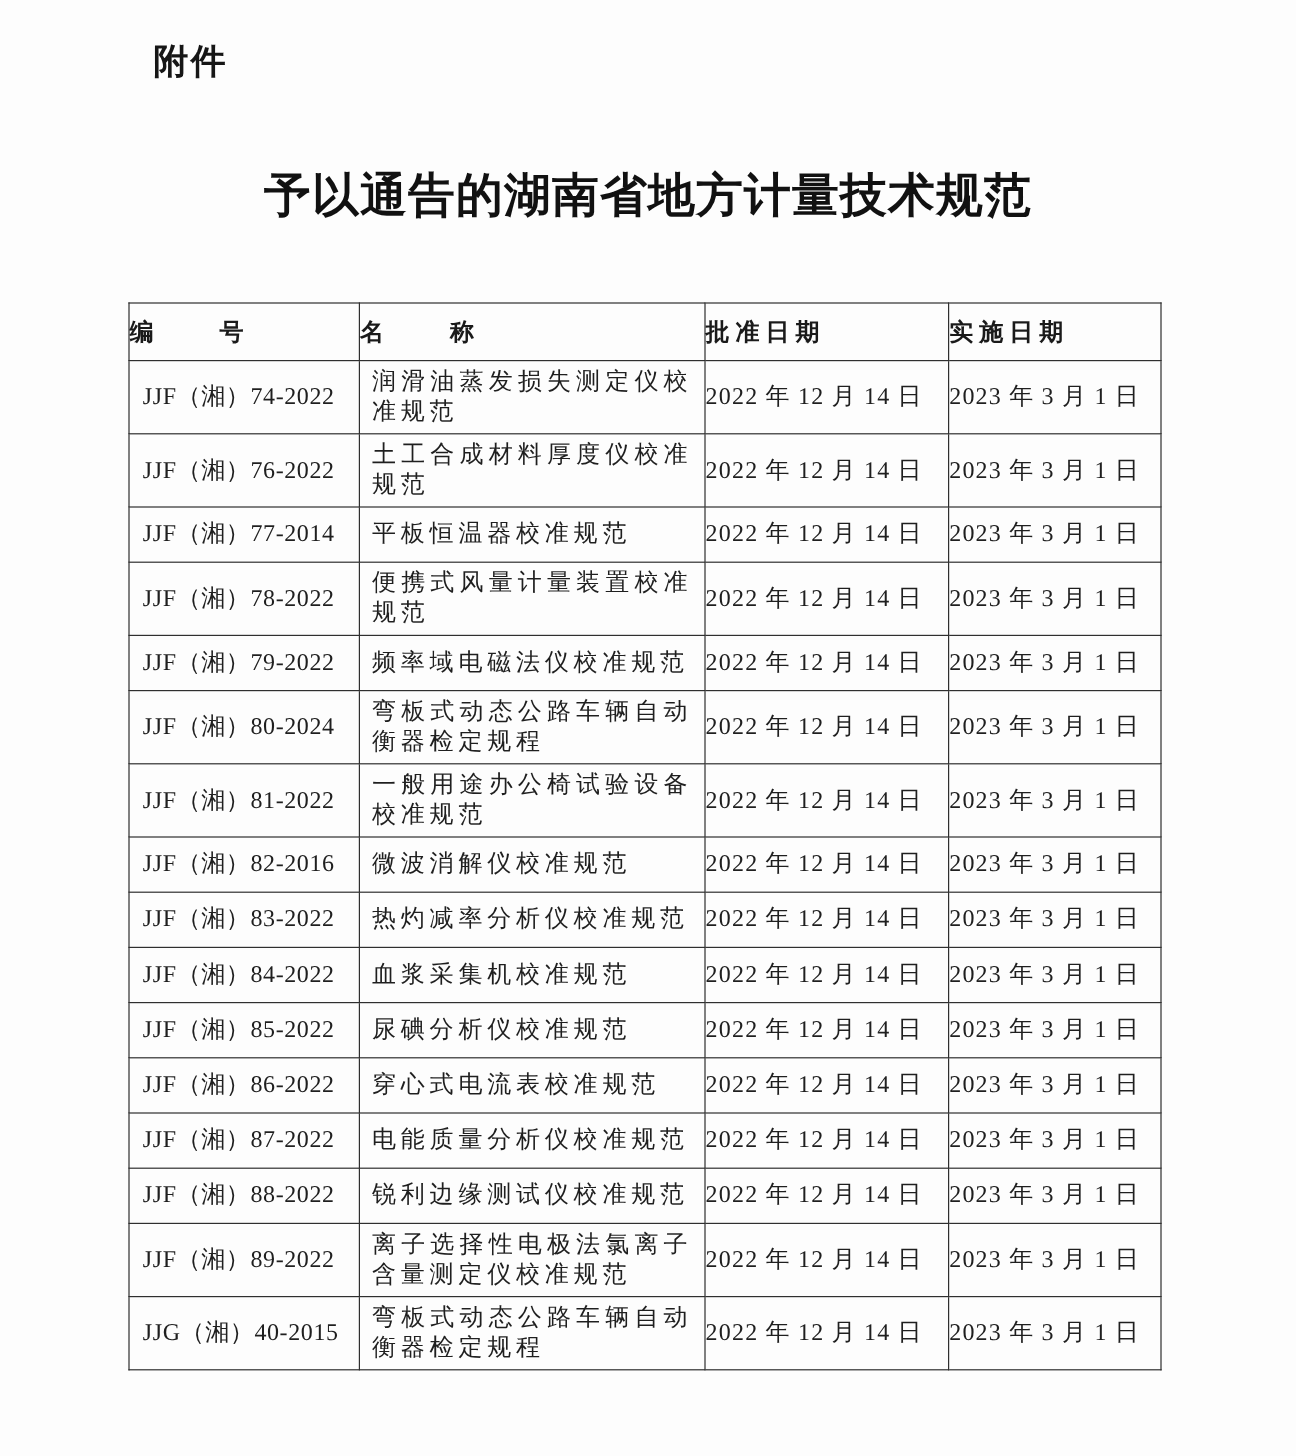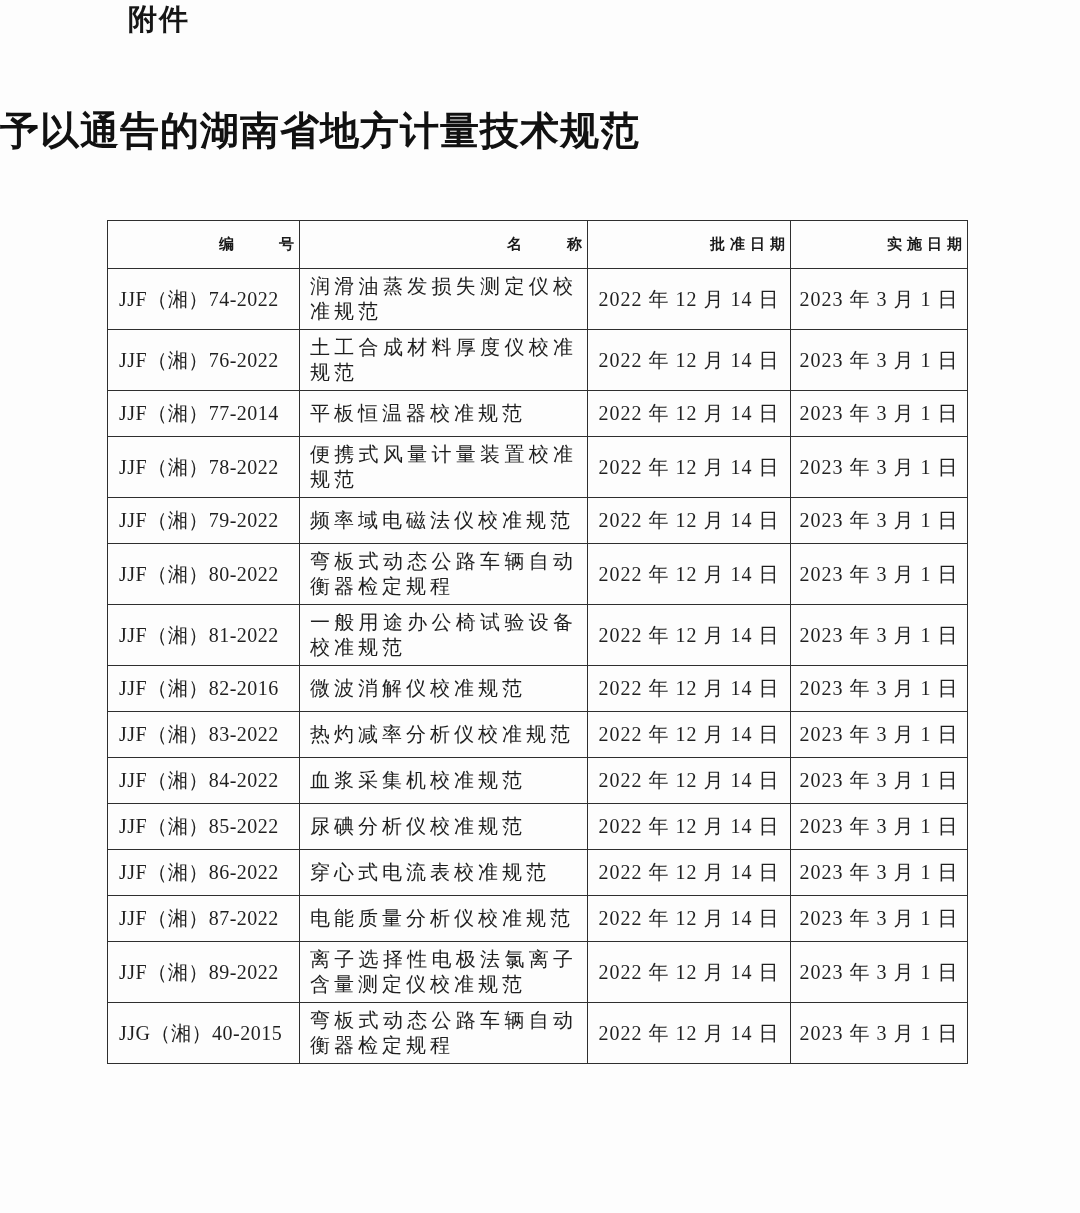--- a/index.html
+++ b/index.html
@@ -12,31 +12,33 @@
     width: 1080px;
     min-height: 1213px;
     background: var(--paper);
     color: var(--ink);
     font-family: "Liberation Serif", serif;
   }
   .page {
     position: relative;
     width: 1080px;
     min-height: 1213px;
+    padding-top: 32px;
   }
   .attachment {
     margin-left: 128px;
     font-family: "Liberation Sans", sans-serif;
     font-weight: bold;
     font-size: 29px;
     color: #161616;
     letter-spacing: 2px;
   }
   .title {
     margin-top: 64px;
+    text-align: center;
     font-family: "Liberation Serif", serif;
     font-weight: bold;
     font-size: 39px;
     letter-spacing: 1px;
     color: #111;
   }
   table.spec-table {
     margin: 62px 0 0 107px;
     width: 860px;
     border-collapse: collapse;
@@ -46,23 +48,23 @@
   .spec-table col.c-name { width: 288px; }
   .spec-table col.c-appr { width: 203px; }
   .spec-table col.c-impl { width: 177px; }
   .spec-table th, .spec-table td {
     border: 1.7px solid var(--border);
     vertical-align: middle;
     color: var(--ink);
   }
   .spec-table th {
     height: 48px;
-    font-size: 15px;
+    font-size: 20px;
     font-weight: bold;
-    text-align: right;
+    text-align: left;
     letter-spacing: 5px;
     color: #1a1a1a;
   }
   .spec-table td {
     height: 46px;
     font-size: 20px;
     line-height: 25px;
   }
   td.cell-id {
     padding-left: 11px;
@@ -70,21 +72,20 @@
     white-space: nowrap;
     margin-top: 11px;
   }
   td.cell-name {
     padding: 5px 10px;
     text-align: justify;
     text-align-last: left;
     letter-spacing: 4px;
   }
   td.cell-date {
-    text-align: center;
     letter-spacing: 1px;
     white-space: nowrap;
   }
 </style>
 </head>
 <body>
 
 <div class="page">
 
   <div class="attachment">附件</div>
@@ -137,21 +138,21 @@
   </tr>
 
   <tr>
     <td class="cell-id">JJF（湘）79-2022</td>
     <td class="cell-name">频率域电磁法仪校准规范</td>
     <td class="cell-date">2022 年 12 月 14 日</td>
     <td class="cell-date">2023 年 3 月 1 日</td>
   </tr>
 
   <tr>
-    <td class="cell-id">JJF（湘）80-2022</td>
+    <td class="cell-id">JJF（湘）80-2024</td>
     <td class="cell-name">弯板式动态公路车辆自动衡器检定规程</td>
     <td class="cell-date">2022 年 12 月 14 日</td>
     <td class="cell-date">2023 年 3 月 1 日</td>
   </tr>
 
   <tr>
     <td class="cell-id">JJF（湘）81-2022</td>
     <td class="cell-name">一般用途办公椅试验设备校准规范</td>
     <td class="cell-date">2022 年 12 月 14 日</td>
     <td class="cell-date">2023 年 3 月 1 日</td>
@@ -192,20 +193,26 @@
     <td class="cell-date">2023 年 3 月 1 日</td>
   </tr>
 
   <tr>
     <td class="cell-id">JJF（湘）87-2022</td>
     <td class="cell-name">电能质量分析仪校准规范</td>
     <td class="cell-date">2022 年 12 月 14 日</td>
     <td class="cell-date">2023 年 3 月 1 日</td>
   </tr>
 
+  <tr>
+    <td class="cell-id">JJF（湘）88-2022</td>
+    <td class="cell-name">锐利边缘测试仪校准规范</td>
+    <td class="cell-date">2022 年 12 月 14 日</td>
+    <td class="cell-date">2023 年 3 月 1 日</td>
+  </tr>
 
   <tr>
     <td class="cell-id">JJF（湘）89-2022</td>
     <td class="cell-name">离子选择性电极法氯离子含量测定仪校准规范</td>
     <td class="cell-date">2022 年 12 月 14 日</td>
     <td class="cell-date">2023 年 3 月 1 日</td>
   </tr>
 
   <tr>
     <td class="cell-id">JJG（湘）40-2015</td>

